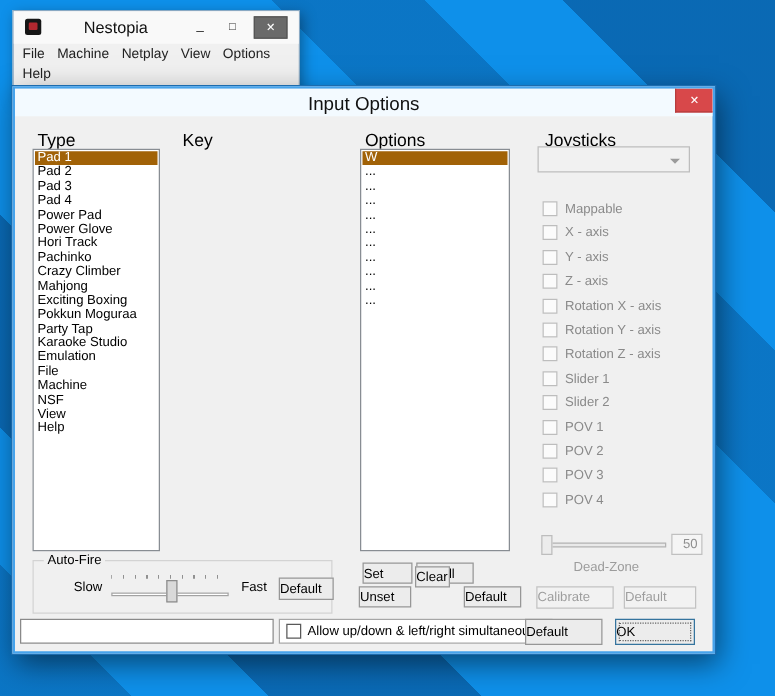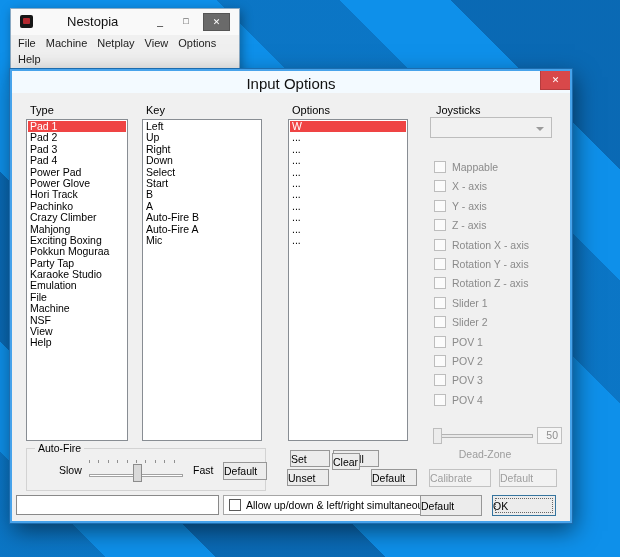--- a/index.html
+++ b/index.html
@@ -31,32 +31,32 @@
 
   
   .dialog{position:absolute;left:10px;top:69px;width:562px;height:454px;z-index:2;
     background:#f0f0f0;border:2px solid #47a3eb;
     box-shadow:0 0 0 1px #1c6cae,3px 8px 22px rgba(0,0,0,.5)}
   .dlg-titlebar{position:absolute;left:0;top:0;width:100%;height:22px;background:#f3faff}
   .dlg-title{position:absolute;left:0;width:100%;top:4px;text-align:center;font-size:15px;color:#111}
   .dlg-close{position:absolute;right:0;top:0;width:30px;height:19px;background:#d8484a;
     border-left:1px solid #b53c3e;border-bottom:1px solid #b53c3e;color:#fff;font-size:9px;line-height:18px;text-align:center}
 
-  .col-label{position:absolute;font-size:11px;color:#000;white-space:nowrap}
+  .col-label{position:absolute;font-size:14px;color:#000;white-space:nowrap}
   #lbl-type{left:18px;top:33px}
   #lbl-key{left:134px;top:33px}
   #lbl-mapping{left:280px;top:33px}
   #lbl-joysticks{left:424px;top:33px}
 
   .listbox{position:absolute;background:#fff;border:1px solid #888d93;padding:1px;overflow:hidden}
   #list-type{left:14px;top:48px;width:102px;height:322px}
   #list-key{left:130px;top:48px;width:120px;height:322px}
   #list-mapping{left:276px;top:48px;width:120px;height:322px}
   .list-item{height:11.4px;line-height:11.5px;font-size:10.5px;padding:0 2px;white-space:nowrap}
-  .list-item.selected{background:#ef4444;color:#fff}
+  .list-item.selected{background:#a16207;color:#fff}
 
   .btn{position:absolute;font-family:inherit;font-size:10.5px;color:#000;background:#ececec;
     border:1px solid #979797;padding:0;text-align:left}
   .btn.dim{color:#9e9e9e;border-color:#c2c2c2;background:#f2f2f2}
 
   .btn-set{left:278px;top:379px;width:40px;height:17px}
   .btn-setall{left:321px;top:379px;width:46px;height:17px}
   .btn-unset{left:275px;top:398px;width:42px;height:17px}
   .btn-clear{left:320px;top:382px;width:28px;height:17px}
   .btn-mapdefault{left:359px;top:398px;width:46px;height:17px}
@@ -150,34 +150,20 @@
         <div class="list-item">Party Tap</div>
         <div class="list-item">Karaoke Studio</div>
         <div class="list-item">Emulation</div>
         <div class="list-item">File</div>
         <div class="list-item">Machine</div>
         <div class="list-item">NSF</div>
         <div class="list-item">View</div>
         <div class="list-item">Help</div>
       </div>
 
-    <div class="listbox" id="list-key">
-
-    <div class="list-item">Left</div>
-        <div class="list-item">Up</div>
-        <div class="list-item">Right</div>
-        <div class="list-item">Down</div>
-        <div class="list-item">Select</div>
-        <div class="list-item">Start</div>
-        <div class="list-item">B</div>
-        <div class="list-item">A</div>
-        <div class="list-item">Auto-Fire B</div>
-        <div class="list-item">Auto-Fire A</div>
-        <div class="list-item">Mic</div>
-      </div>
 
     <div class="listbox" id="list-mapping">
 
     <div class="list-item selected">W</div>
         <div class="list-item">...</div>
         <div class="list-item">...</div>
         <div class="list-item">...</div>
         <div class="list-item">...</div>
         <div class="list-item">...</div>
         <div class="list-item">...</div>

